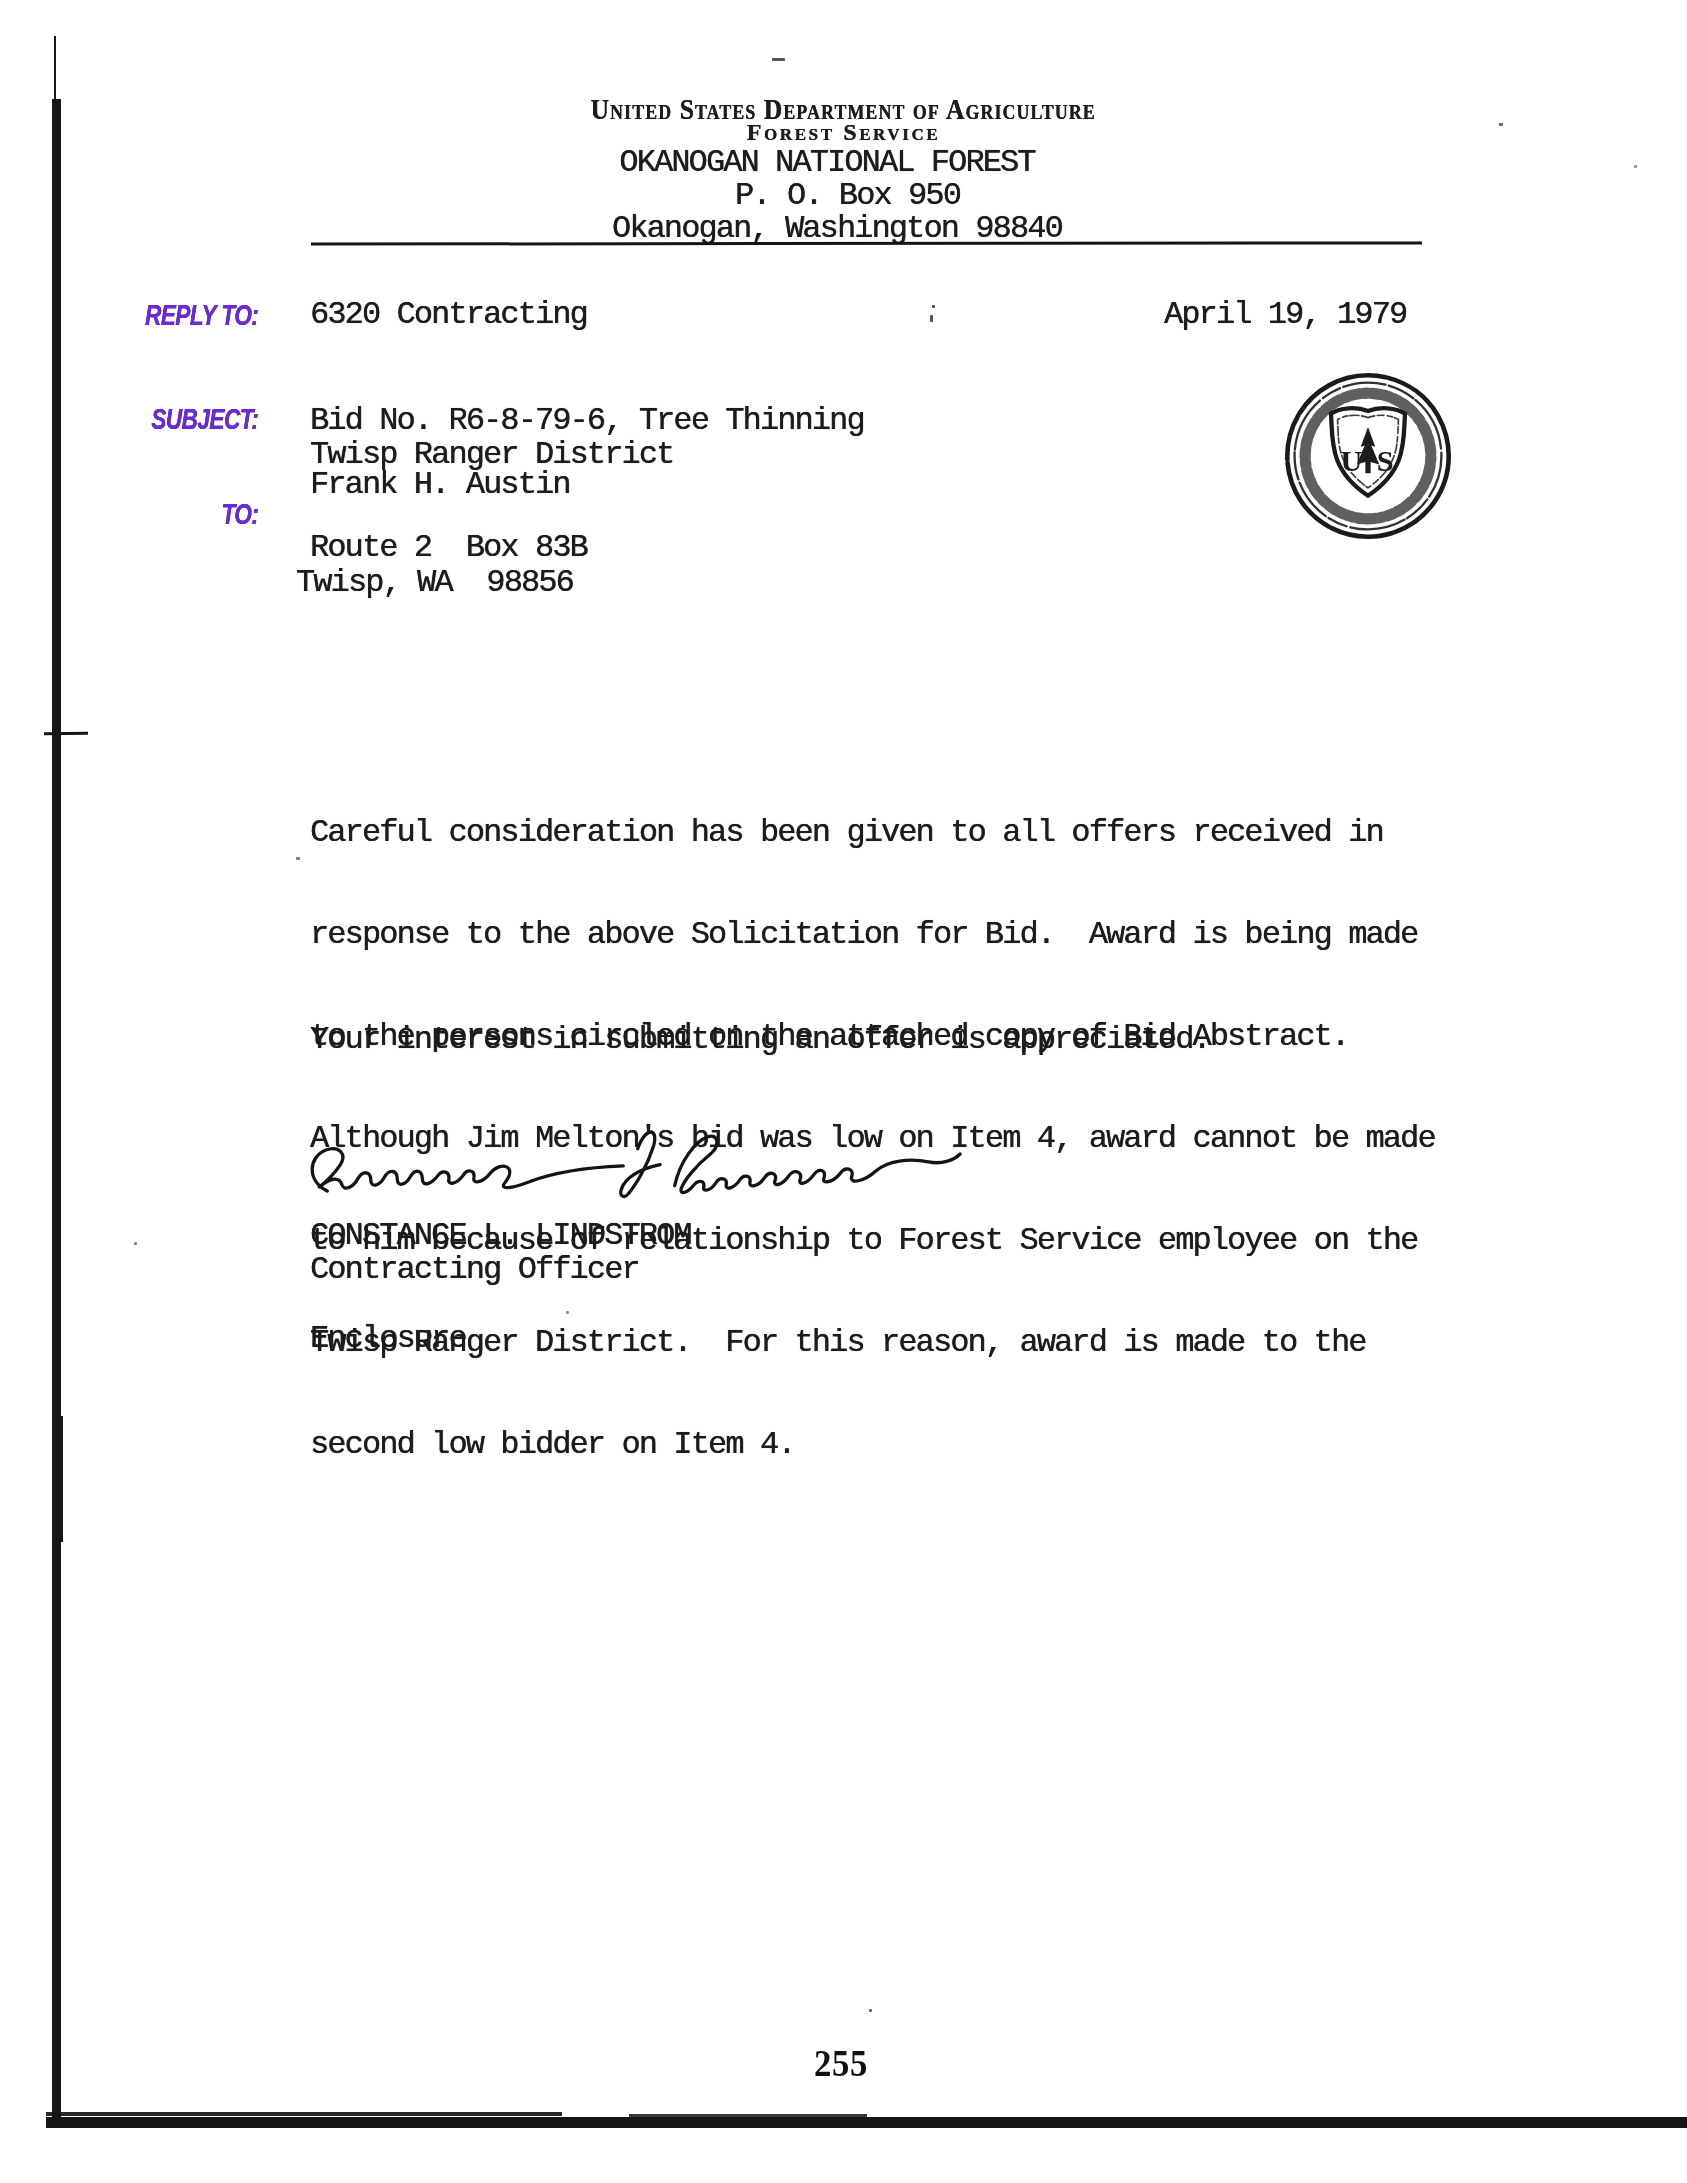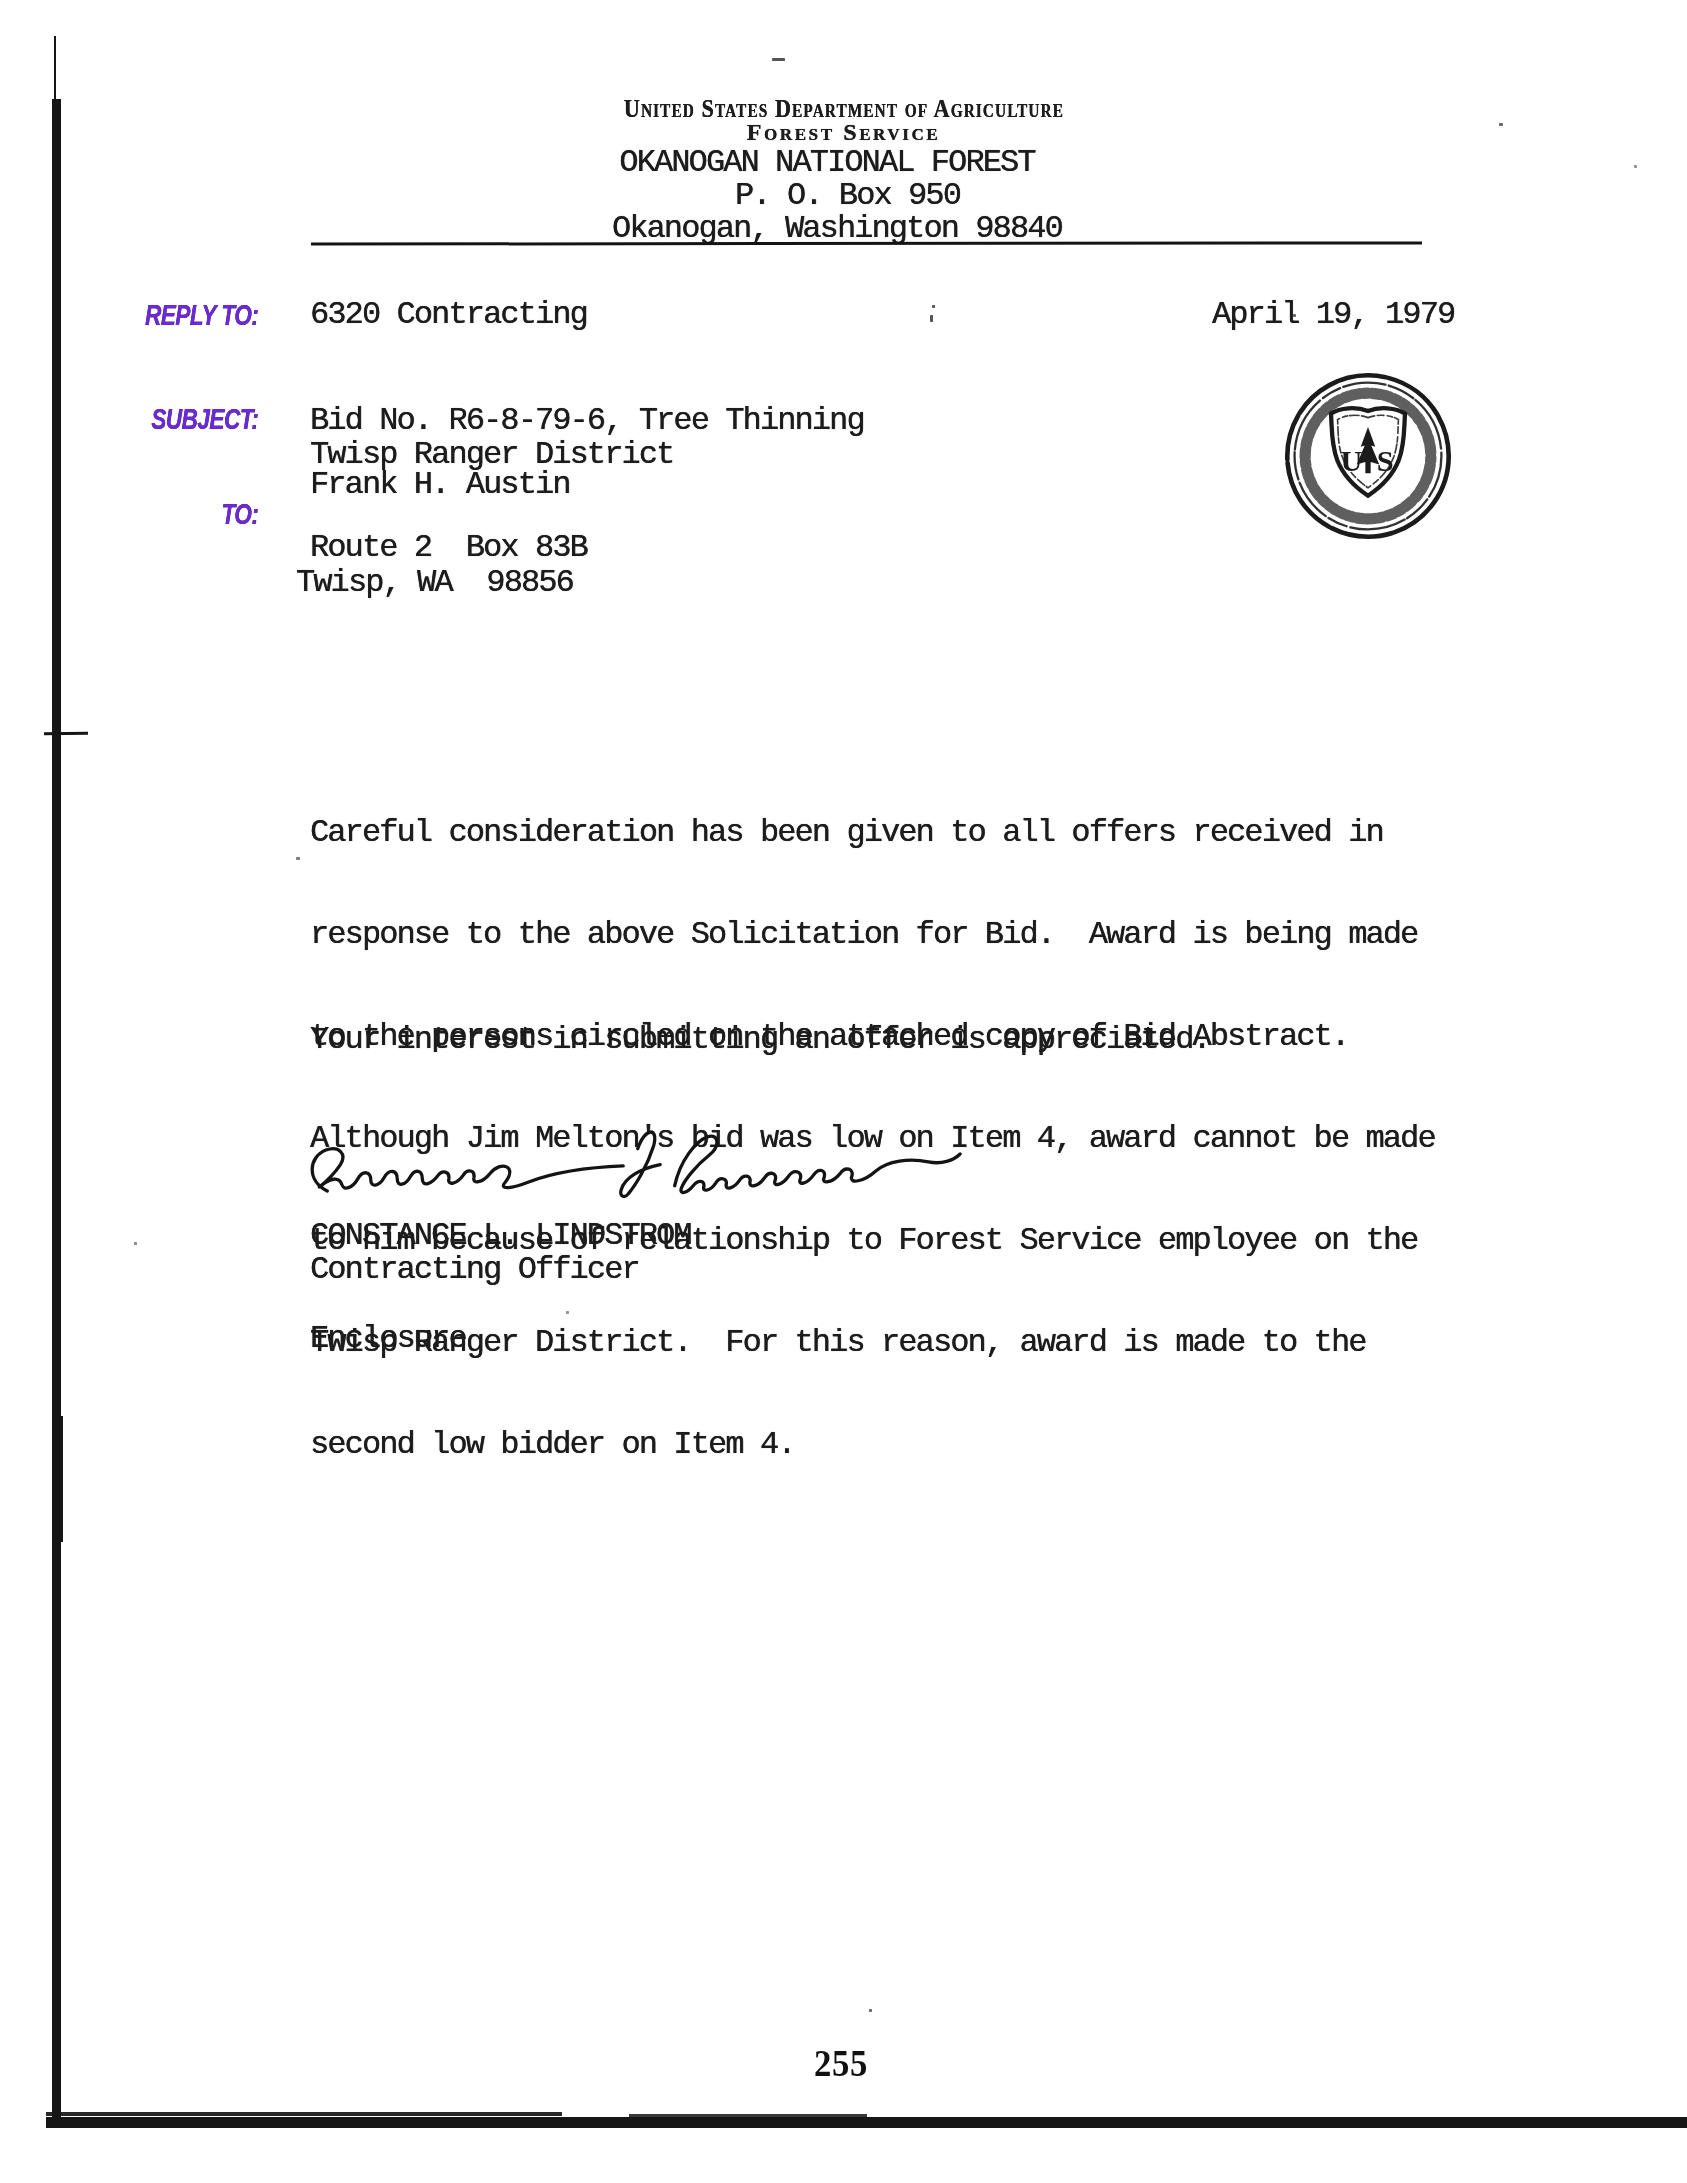--- a/index.html
+++ b/index.html
@@ -56,36 +56,36 @@
   <div class="speck" style="left:1499px;top:123px;width:4px;height:3.3px;opacity:.7;"></div>
   <div class="speck" style="left:1293px;top:314px;width:3.3px;height:3.3px;opacity:.7;"></div>
   <div class="speck" style="left:932px;top:305px;width:3.3px;height:3.3px;opacity:.8;"></div>
   <div class="speck" style="left:930px;top:315px;width:2.6px;height:6.6px;opacity:.8;"></div>
   <div class="speck" style="left:1634px;top:165px;width:3.3px;height:2.6px;opacity:.5;"></div>
   <div class="speck" style="left:296px;top:857px;width:4px;height:3.3px;opacity:.6;"></div>
   <div class="speck" style="left:134px;top:1242px;width:3.3px;height:3.3px;opacity:.55;"></div>
   <div class="speck" style="left:566px;top:1311px;width:3.3px;height:2.6px;opacity:.5;"></div>
   <div class="speck" style="left:869px;top:2009px;width:3.3px;height:2.6px;opacity:.7;"></div>
 
-  <div class="smallcaps-serif ink" style="top:94px;font-size:26px;line-height:30px;letter-spacing:1.3px;">
+  <div class="smallcaps-serif ink" style="top:94px;font-size:30px;line-height:30px;letter-spacing:1.3px;">
     <span class="sc-inner" style="transform:scaleX(.85);">United States Department of Agriculture</span>
   </div>
   <div class="smallcaps-serif ink" style="top:121px;font-size:24px;line-height:22px;letter-spacing:2.6px;">
     <span class="sc-inner">Forest Service</span>
   </div>
   <div class="mono ink" style="top:146px;left:0;right:0;text-align:center;transform:translateX(-16.5px);">OKANOGAN NATIONAL FOREST</div>
   <div class="mono ink" style="top:179px;left:0;right:0;text-align:center;transform:translateX(4px);">P. O. Box 950</div>
   <div class="mono ink" style="top:212px;left:0;right:0;text-align:center;transform:translateX(-6.6px);">Okanogan, Washington 98840</div>
   <div class="hrule" style="left:311px;top:242px;width:1111px;height:3.3px;"></div>
 
   <div class="ref-label ink" style="top:301px;">
     <span class="sc-inner">REPLY TO:</span>
   </div>
   <div class="mono ink" style="left:310px;top:298px;">6320 Contracting</div>
-  <div class="mono ink" style="left:1164px;top:298px;margin-left:48px;">April 19, 1979</div>
+  <div class="mono ink" style="left:1164px;top:298px;">April 19, 1979</div>
 
   <div class="ref-label ink" style="top:405px;">
     <span class="sc-inner">SUBJECT:</span>
   </div>
   <div class="mono ink" style="left:310px;top:404px;">Bid No. R6-8-79-6, Tree Thinning</div>
   <div class="mono ink" style="left:310px;top:438px;">Twisp Ranger District</div>
 
   <div class="ref-label ink" style="top:500px;">
     <span class="sc-inner">TO:</span>
   </div>

